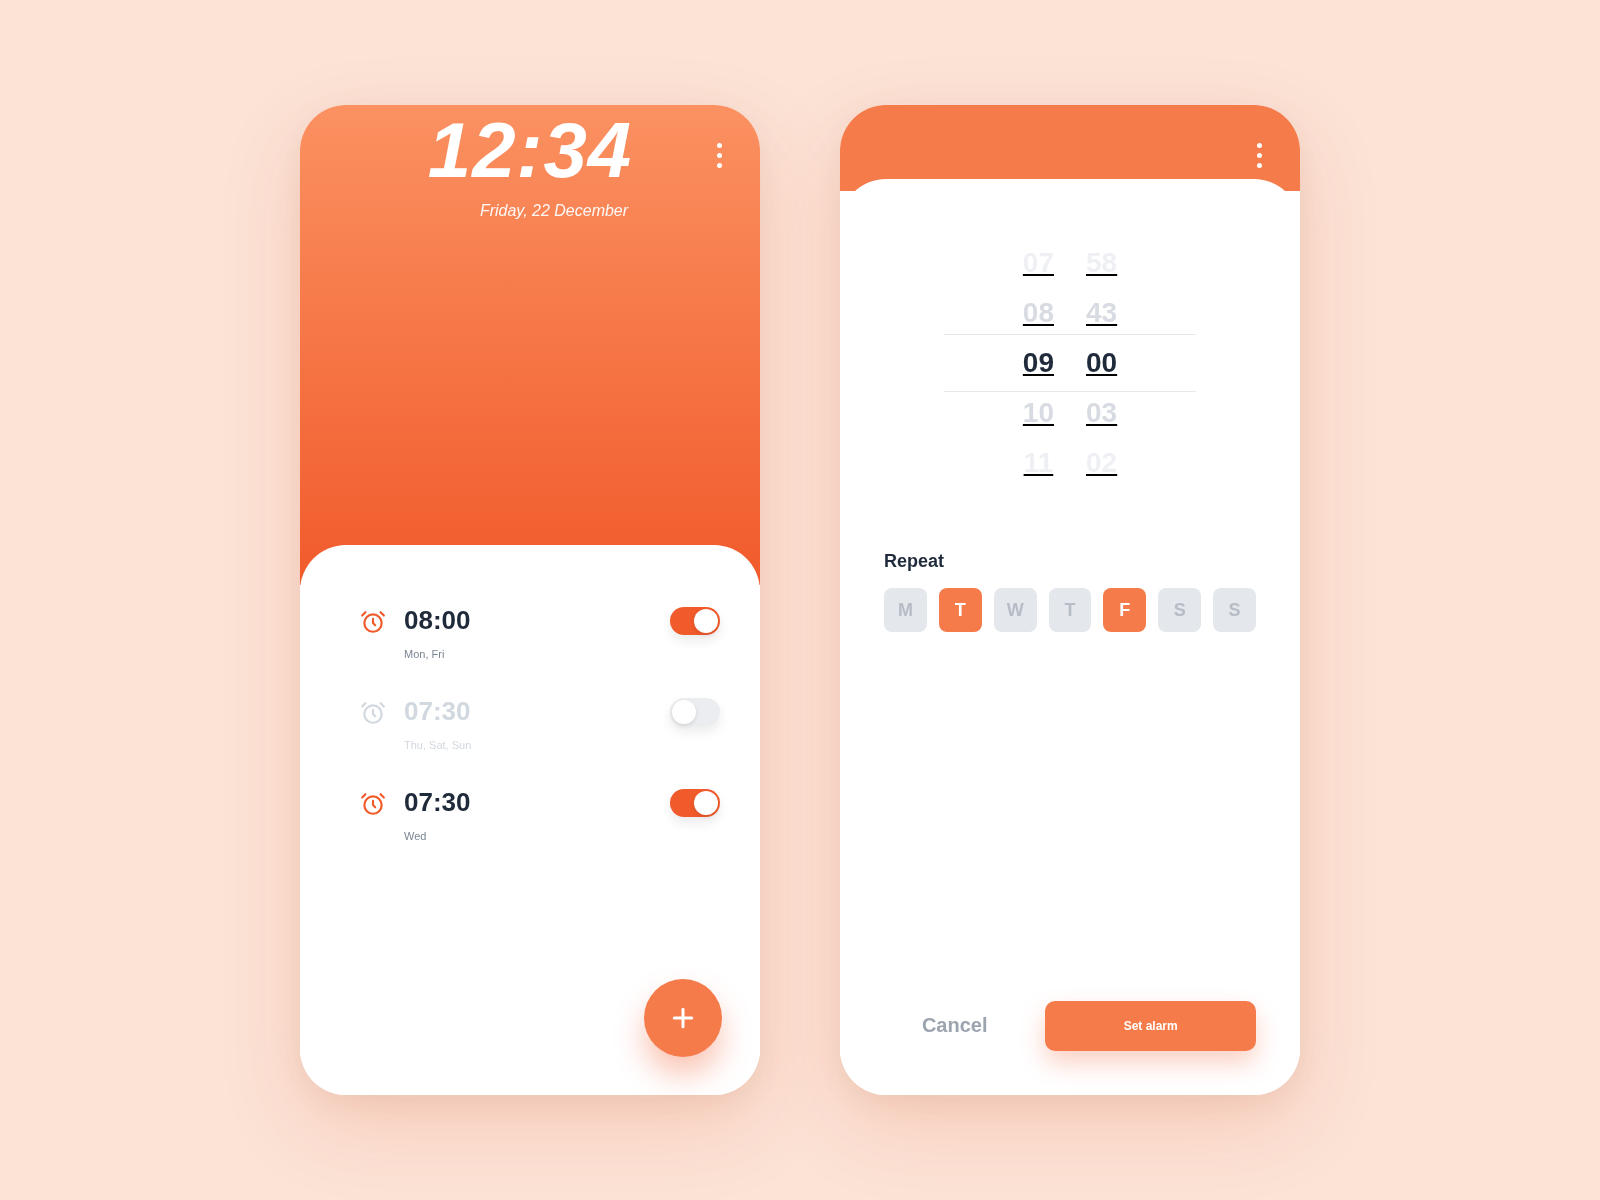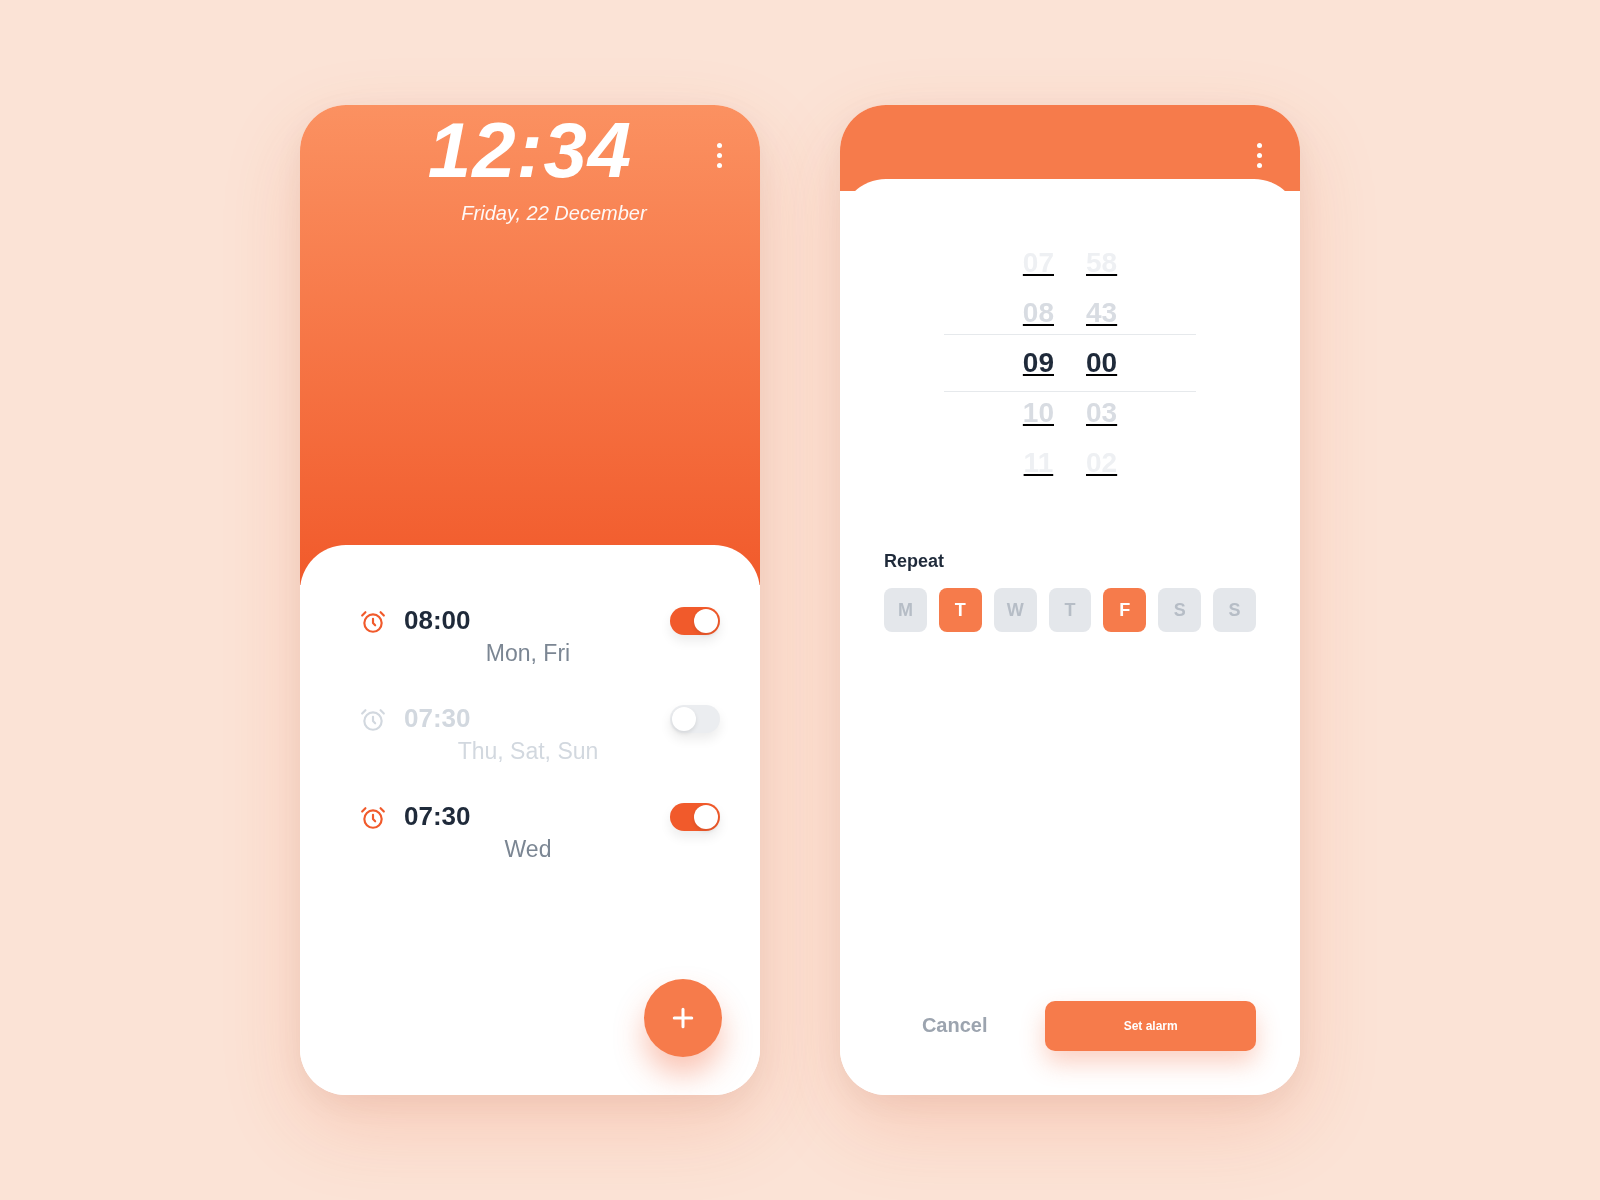--- a/index.html
+++ b/index.html
@@ -45,38 +45,38 @@
   }
   .kebab{
     position:absolute;
     top:30px;right:30px;
     display:flex;flex-direction:column;gap:5px;
     padding:8px;
     cursor:pointer;
   }
   .kebab span{width:5px;height:5px;border-radius:50%;background:#fff;}
   .hero-time{font-size:78px;font-weight:700;letter-spacing:1px;}
-  .hero-date{font-size:20px;margin-top:6px;opacity:.95;font-weight:500;margin-left:48px;}
+  .hero-date{font-size:16px;margin-top:6px;opacity:.95;font-weight:500;margin-left:48px;}
   .card{
     position:absolute;
     left:0;right:0;bottom:0;
     top:440px;
     background:#fff;
     border-radius:46px 46px 0 0;
     padding:42px 40px 0 60px;
   }
   .alarm-row{
     display:flex;align-items:flex-start;gap:18px;
     padding:18px 0;
   }
   .alarm-ico{width:26px;height:26px;flex:0 0 26px;margin-top:4px;}
   .alarm-ico svg{width:100%;height:100%;display:block;}
   .alarm-info{flex:1;}
   .alarm-time{font-size:26px;font-weight:700;color:var(--text-dark);}
-  .alarm-days{font-size:23px;color:#7B8693;margin-top:4px;text-align:center;}
+  .alarm-days{font-size:11px;color:#7B8693;margin-top:12px;}
   .alarm-row.off .alarm-time{color:var(--text-faded);}
   .alarm-row.off .alarm-days{color:var(--text-faded);}
   .alarm-row.off .alarm-ico svg{stroke:var(--text-faded)!important;}
   .toggle{
     width:50px;height:28px;border-radius:20px;position:relative;
     box-shadow:0 6px 12px rgba(0,0,0,.08);
     cursor:pointer;
     margin-top:2px;
   }
   .toggle.on{background:var(--accent-dark);}

